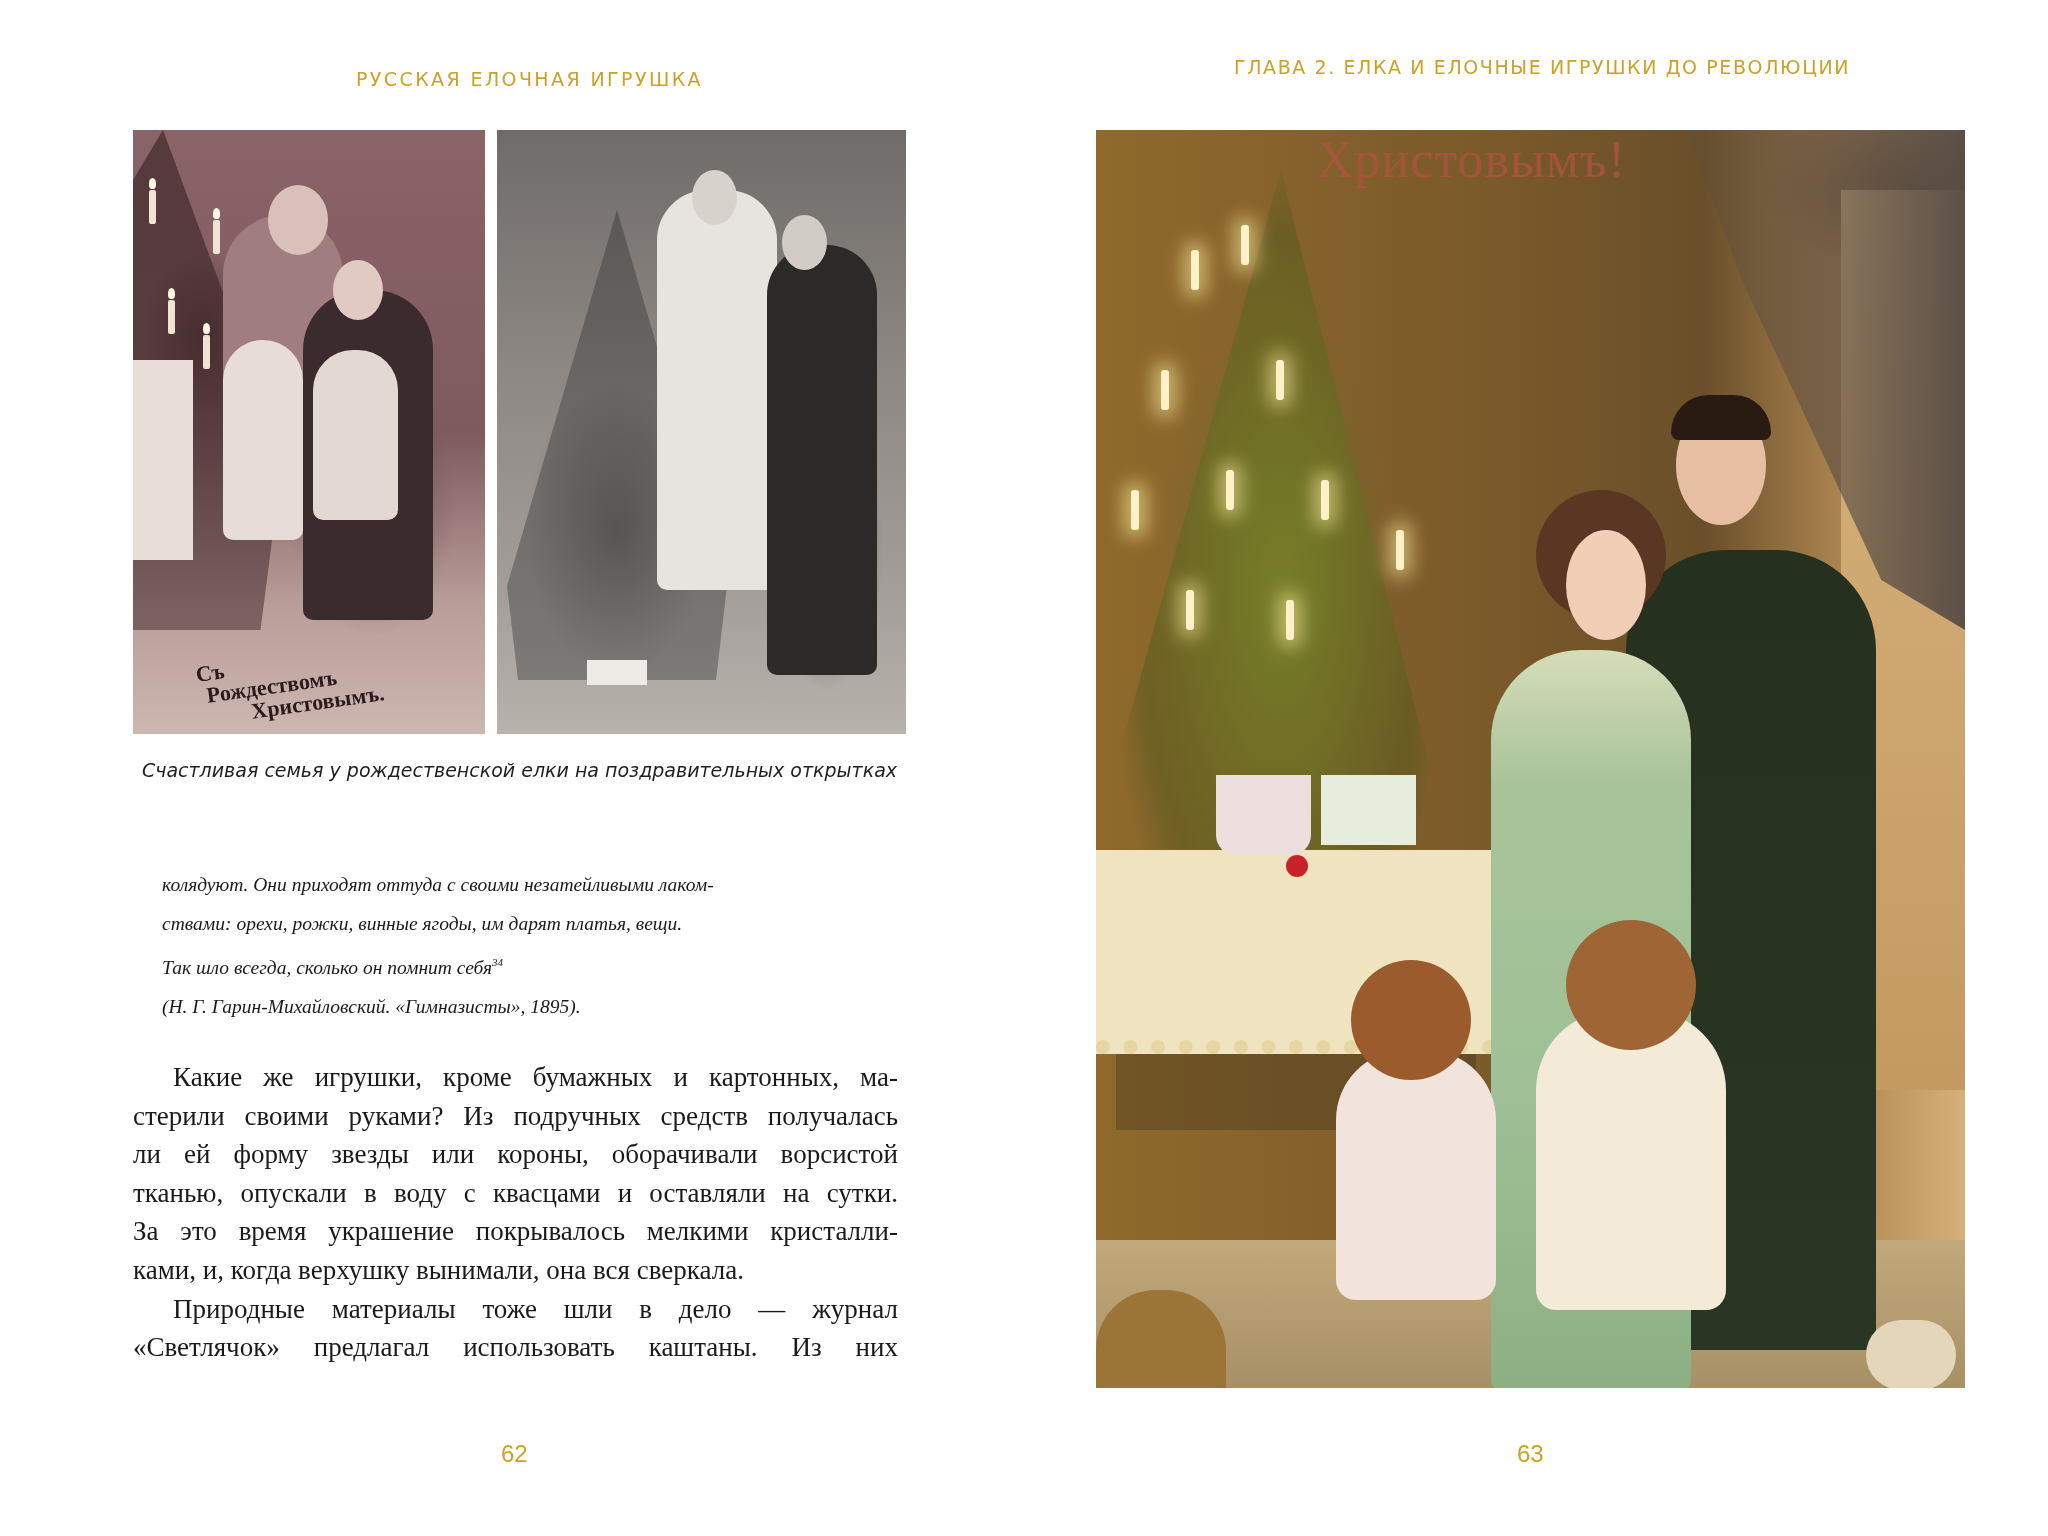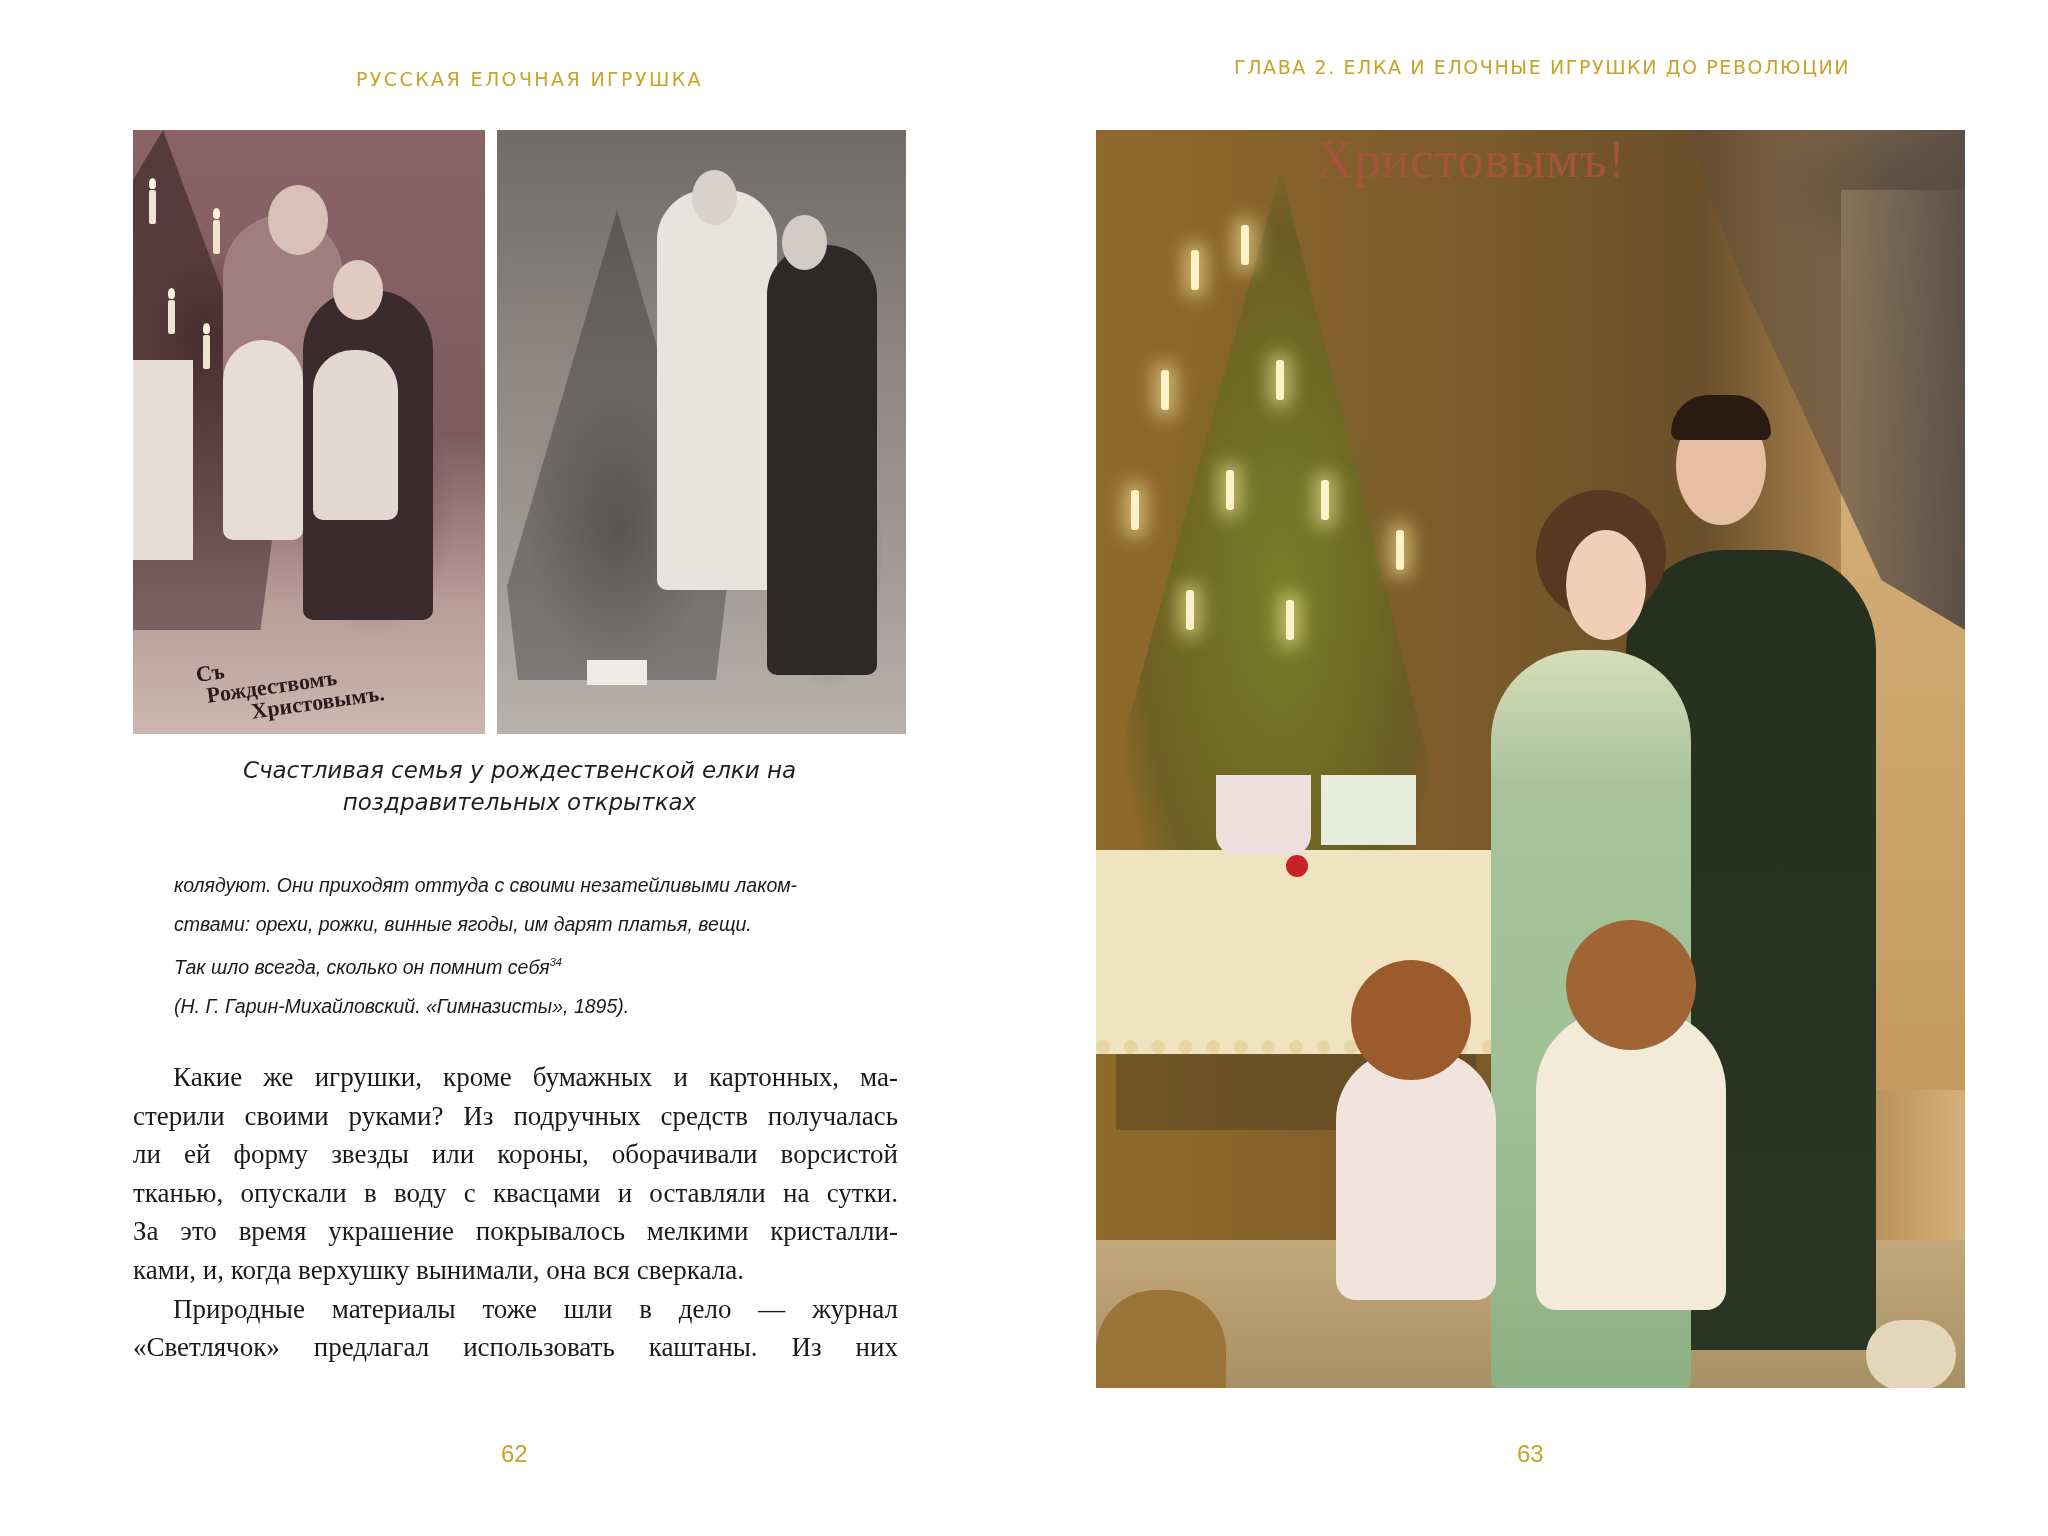--- a/index.html
+++ b/index.html
@@ -111,27 +111,27 @@
   .pc-girl2-hair { left: 470px; top: 790px; width: 130px; height: 130px; background: #a06534; border-radius: 50%; }
   .pc-floor { left: 0; top: 1110px; width: 869px; height: 148px; background: linear-gradient(180deg, #c2a97b, #a89066); }
   .pc-bear { left: 0; top: 1160px; width: 130px; height: 100px; background: #9b7437; border-radius: 60px 60px 0 0; }
   .pc-lamb { left: 770px; top: 1190px; width: 90px; height: 70px; background: #e3d6bb; border-radius: 40px; }
 
   
   .caption {
     position: absolute; left: 133px; top: 754px; width: 773px;
     text-align: center;
     font-family: "DejaVu Sans", sans-serif; font-style: italic;
-    font-size: 23px; line-height: 32px; color: #1f1f1f;
+    font-size: 19px; line-height: 32px; color: #1f1f1f;
   }
 
   
   .quote {
-    position: absolute; left: 174px; top: 866px; width: 740px;
-    font-family: Liberation Sans, sans-serif; font-style: italic;
+    position: absolute; left: 162px; top: 866px; width: 740px;
+    font-family: Liberation Serif, serif; font-style: italic;
     font-size: 19.5px; line-height: 38.5px; color: #1a1a1a;
   }
   .quote-line { display: block; white-space: nowrap; }
   .quote sup { font-size: 11px; vertical-align: 8px; }
 
   
   .body-text {
     position: absolute; left: 133px; top: 1058px; width: 765px;
     font-family: "Liberation Serif", serif;
     font-size: 27px; line-height: 38.6px; color: #1a1a1a;

